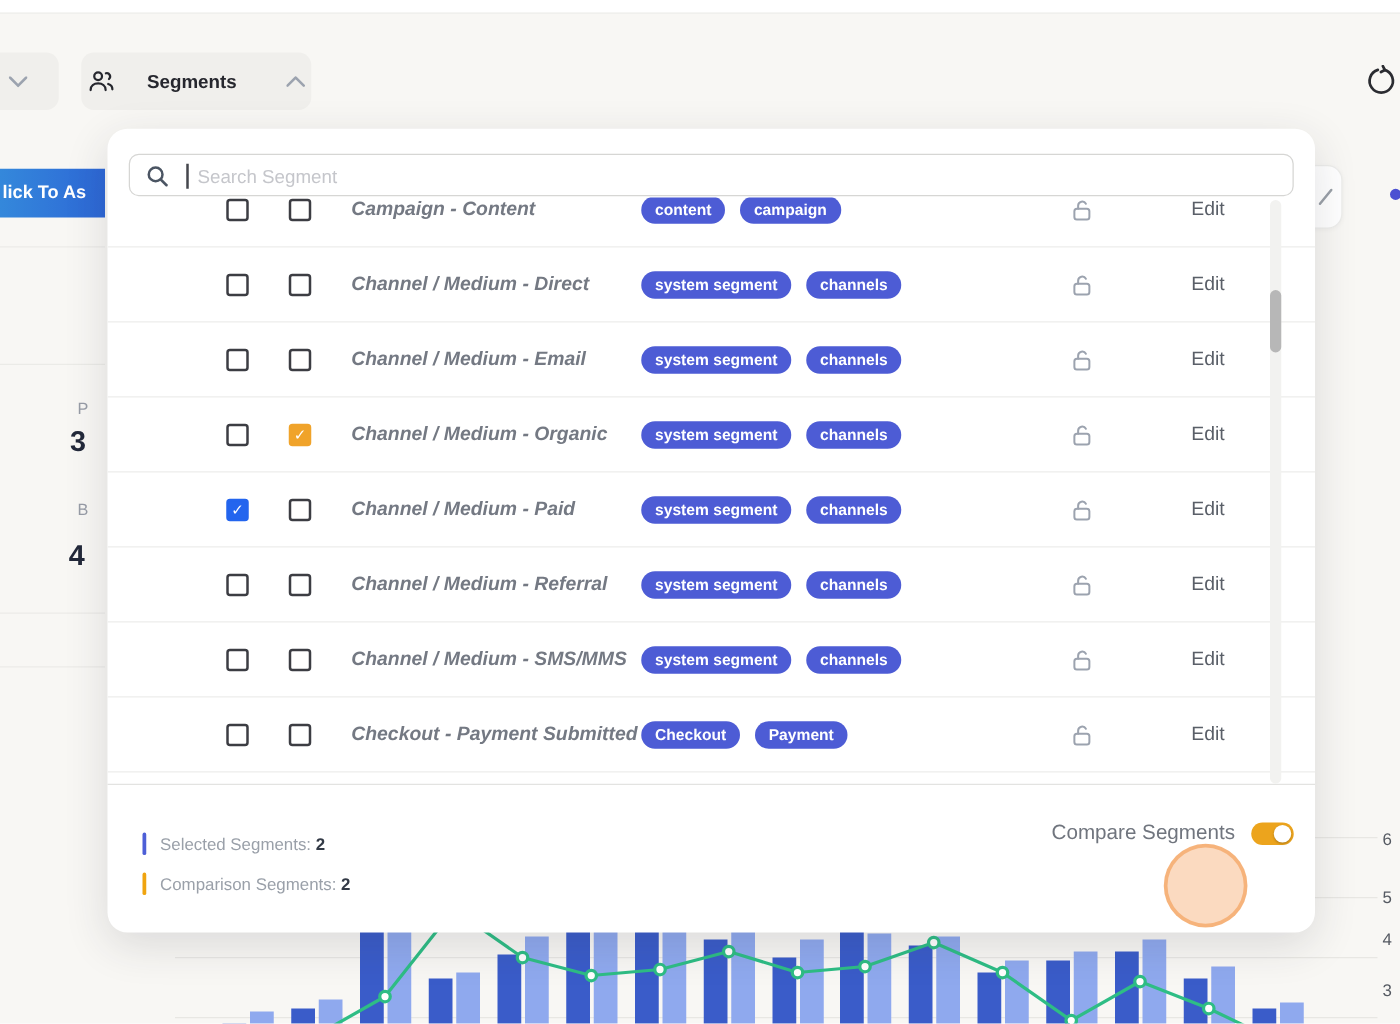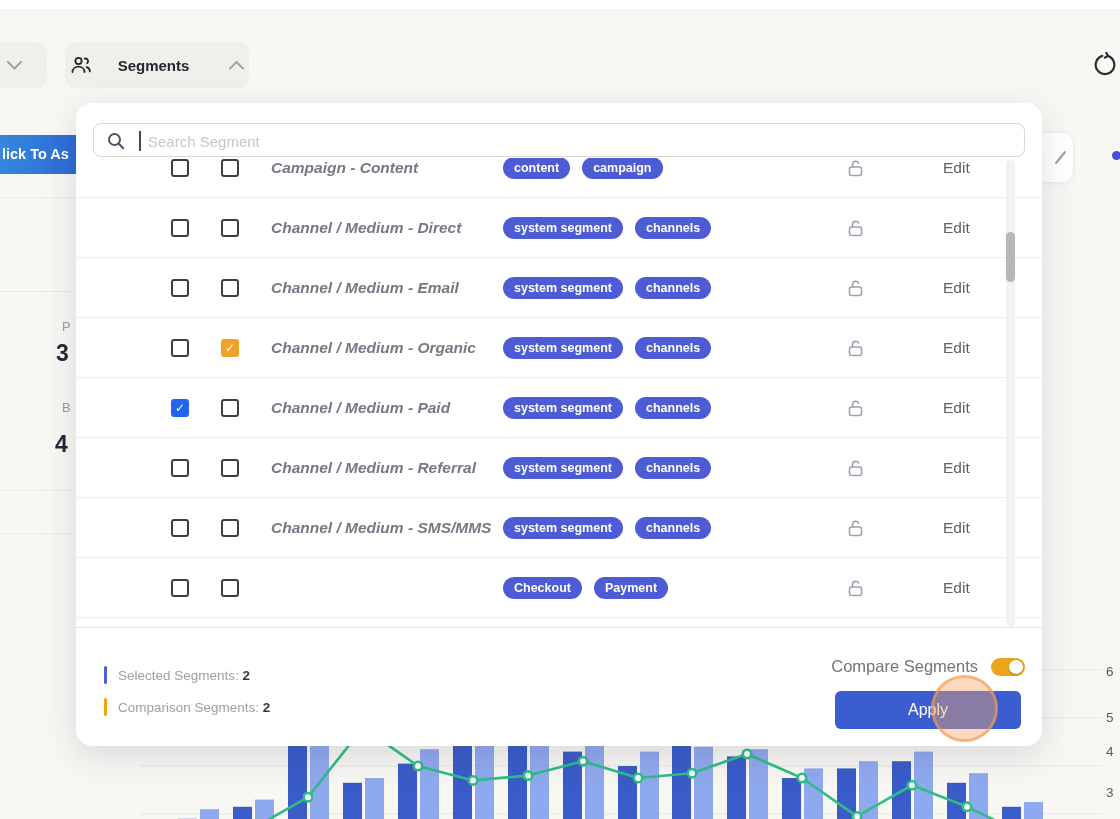--- a/index.html
+++ b/index.html
@@ -33,21 +33,21 @@
   
   #bgchart{position:absolute;left:0;top:0;z-index:2;pointer-events:none;}
 
   
   .rightcard{position:absolute;left:1018px;top:132px;width:54px;height:49px;background:#fff;
     border:1px solid #ededeb;border-radius:12px;box-shadow:0 1px 4px rgba(0,0,0,.04);z-index:3;}
   .bluedot{position:absolute;left:1112px;top:151px;width:9px;height:9px;border-radius:50%;
     background:#4b50d2;z-index:3;}
 
   
-  .modal{position:absolute;left:76px;top:103px;width:966px;height:643px;background:#fff;
+  .modal{position:absolute;left:86px;top:103px;width:966px;height:643px;background:#fff;
     border-radius:16px;box-shadow:0 10px 35px rgba(40,40,60,.14);z-index:5;}
   .search{position:absolute;left:17px;right:17px;top:20px;height:34px;border:1px solid #d6d6d4;
     border-radius:8px;background:#fff;box-sizing:border-box;}
   .search svg{position:absolute;left:13px;top:8px;}
   .caret{position:absolute;left:45px;top:7px;width:1.5px;height:20px;background:#45474d;}
   .search input{position:absolute;left:52px;top:2px;right:8px;height:28px;border:none;outline:none;
     font-size:15px;color:#3b3e45;font-family:inherit;background:transparent;}
   .search input::placeholder{color:#c5c6cb;}
 
   .rowlist{position:absolute;left:0;right:0;top:55px;height:469px;overflow:hidden;
@@ -305,20 +305,21 @@
           </span>
     <svg class="lock" width="17" height="19" viewBox="0 0 17 19">
       <rect x="2.5" y="8.5" width="12" height="8.5" rx="2" fill="none" stroke="#9ca3af" stroke-width="1.6"></rect>
       <path d="M5.5 8.5 V6 a3.3 3.3 0 0 1 6.2 -1.5" fill="none" stroke="#9ca3af" stroke-width="1.6" stroke-linecap="round"></path>
     </svg>
     <span class="edit">Edit</span>
   </div>
         <div class="srow">
     <span class="cb cb1"></span>
     <span class="cb cb2"></span>
+    <span class="rname">Checkout - Payment Submitted</span>
     <span class="tags">
             <span class="pill">Checkout</span>
             <span class="pill">Payment</span>
           </span>
     <svg class="lock" width="17" height="19" viewBox="0 0 17 19">
       <rect x="2.5" y="8.5" width="12" height="8.5" rx="2" fill="none" stroke="#9ca3af" stroke-width="1.6"></rect>
       <path d="M5.5 8.5 V6 a3.3 3.3 0 0 1 6.2 -1.5" fill="none" stroke="#9ca3af" stroke-width="1.6" stroke-linecap="round"></path>
     </svg>
     <span class="edit">Edit</span>
   </div>
@@ -334,17 +335,16 @@
     </div>
     <div class="legend leg2">
       <span class="lbar" style="background:#f0a40f"></span>
       <span><span>Comparison Segments:</span> <b>2</b></span>
     </div>
 
     <div class="cmp-label">Compare Segments</div>
     <div class="toggle">
       <div class="knob"></div>
     </div>
-    <button class="apply">Apply</button>
   </div>
 
   <div class="clickring"></div>
 </div>
 
 </body></html>

